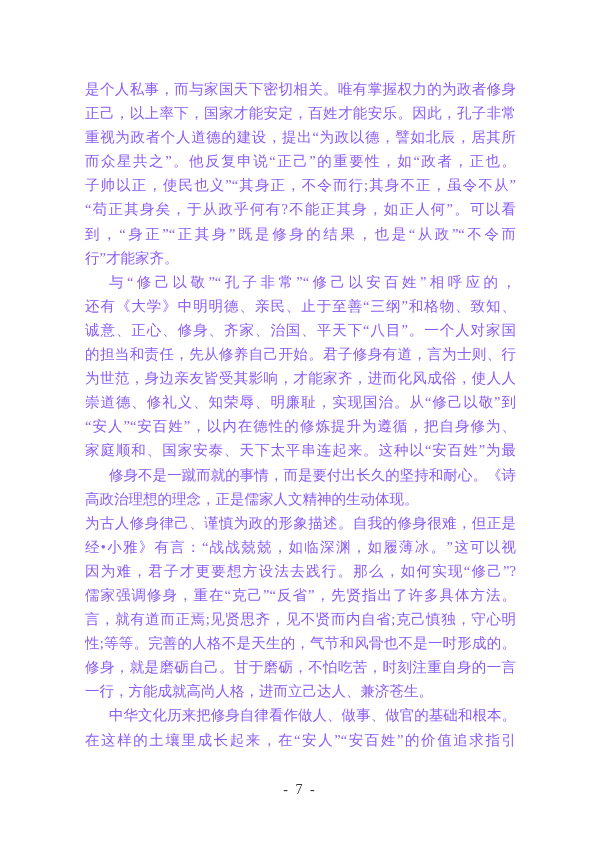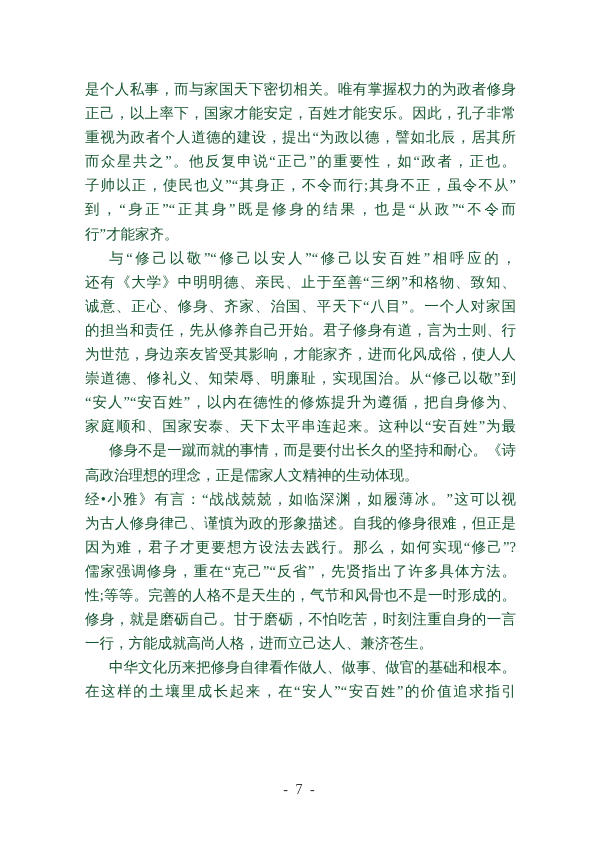--- a/index.html
+++ b/index.html
@@ -13,21 +13,21 @@
     height: 849px;
     background: #ffffff;
     overflow: hidden;
     font-family: "Liberation Serif", "DejaVu Serif", serif;
   }
   .text-block {
     position: absolute;
     left: 85px;
     top: 77px;
     width: 431px;
-    color: #14532d;
+    color: #8b5cf6;
     font-size: 14.5px;
   }
   .line {
     height: 24.1px;
     line-height: 24.1px;
     text-align: justify;
     text-align-last: justify;
     overflow: hidden;
   }
   .line.indent {
@@ -50,36 +50,38 @@
 </head>
 <body>
 
 <div class="page">
   <div class="text-block">
       <div class="line">是个人私事，而与家国天下密切相关。唯有掌握权力的为政者修身</div>
       <div class="line">正己，以上率下，国家才能安定，百姓才能安乐。因此，孔子非常</div>
       <div class="line">重视为政者个人道德的建设，提出“为政以德，譬如北辰，居其所</div>
       <div class="line">而众星共之”。他反复申说“正己”的重要性，如“政者，正也。</div>
       <div class="line">子帅以正，使民也义”“其身正，不令而行;其身不正，虽令不从”</div>
+      <div class="line">“苟正其身矣，于从政乎何有?不能正其身，如正人何”。可以看</div>
       <div class="line">到，“身正”“正其身”既是修身的结果，也是“从政”“不令而</div>
       <div class="line end">行”才能家齐。</div>
-      <div class="line indent">与“修己以敬”“修己以安人”“修己以安百姓”相呼应的，</div>
+      <div class="line indent">与“修己以敬”“孔子非常”“修己以安百姓”相呼应的，</div>
       <div class="line">还有《大学》中明明德、亲民、止于至善“三纲”和格物、致知、</div>
       <div class="line">诚意、正心、修身、齐家、治国、平天下“八目”。一个人对家国</div>
       <div class="line">的担当和责任，先从修养自己开始。君子修身有道，言为士则、行</div>
       <div class="line">为世范，身边亲友皆受其影响，才能家齐，进而化风成俗，使人人</div>
       <div class="line">崇道德、修礼义、知荣辱、明廉耻，实现国治。从“修己以敬”到</div>
       <div class="line">“安人”“安百姓”，以内在德性的修炼提升为遵循，把自身修为、</div>
       <div class="line">家庭顺和、国家安泰、天下太平串连起来。这种以“安百姓”为最</div>
       <div class="line indent">修身不是一蹴而就的事情，而是要付出长久的坚持和耐心。《诗</div>
       <div class="line end">高政治理想的理念，正是儒家人文精神的生动体现。</div>
+      <div class="line">为古人修身律己、谨慎为政的形象描述。自我的修身很难，但正是</div>
       <div class="line">经•小雅》有言：“战战兢兢，如临深渊，如履薄冰。”这可以视</div>
-      <div class="line">为古人修身律己、谨慎为政的形象描述。自我的修身很难，但正是</div>
       <div class="line">因为难，君子才更要想方设法去践行。那么，如何实现“修己”?</div>
       <div class="line">儒家强调修身，重在“克己”“反省”，先贤指出了许多具体方法。</div>
+      <div class="line">言，就有道而正焉;见贤思齐，见不贤而内自省;克己慎独，守心明</div>
       <div class="line">性;等等。完善的人格不是天生的，气节和风骨也不是一时形成的。</div>
       <div class="line">修身，就是磨砺自己。甘于磨砺，不怕吃苦，时刻注重自身的一言</div>
       <div class="line end">一行，方能成就高尚人格，进而立己达人、兼济苍生。</div>
       <div class="line indent">中华文化历来把修身自律看作做人、做事、做官的基础和根本。</div>
       <div class="line">在这样的土壤里成长起来，在“安人”“安百姓”的价值追求指引</div>
     </div>
   <div class="page-number">- 7 -</div>
 </div>
 
 </body></html>

